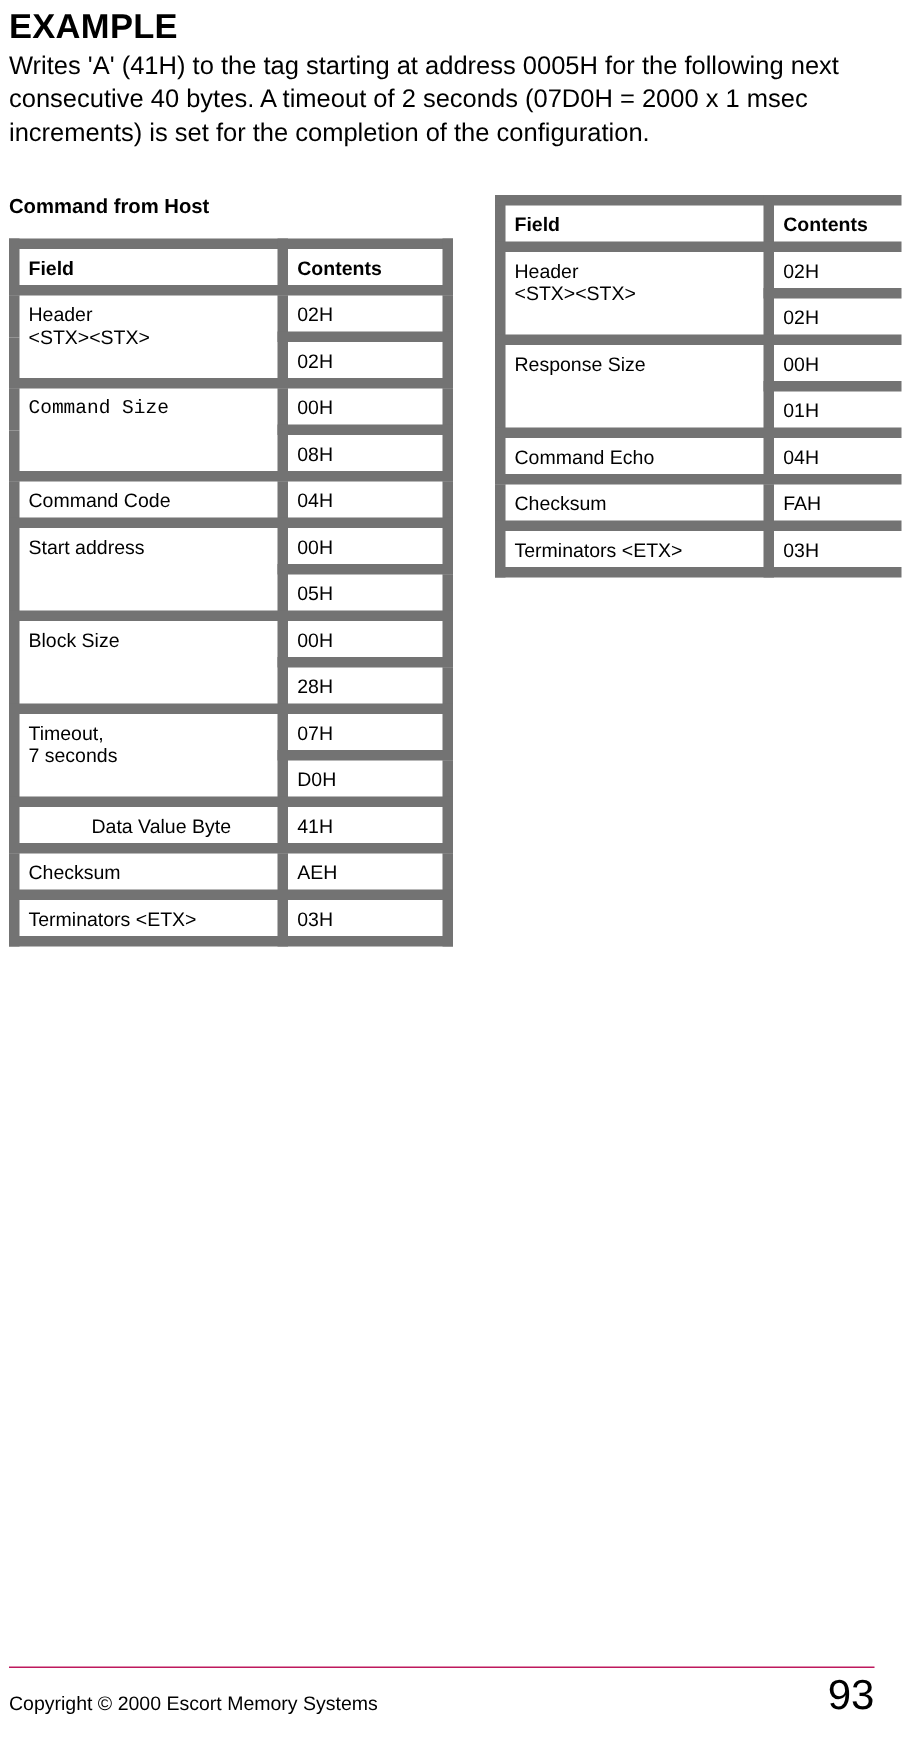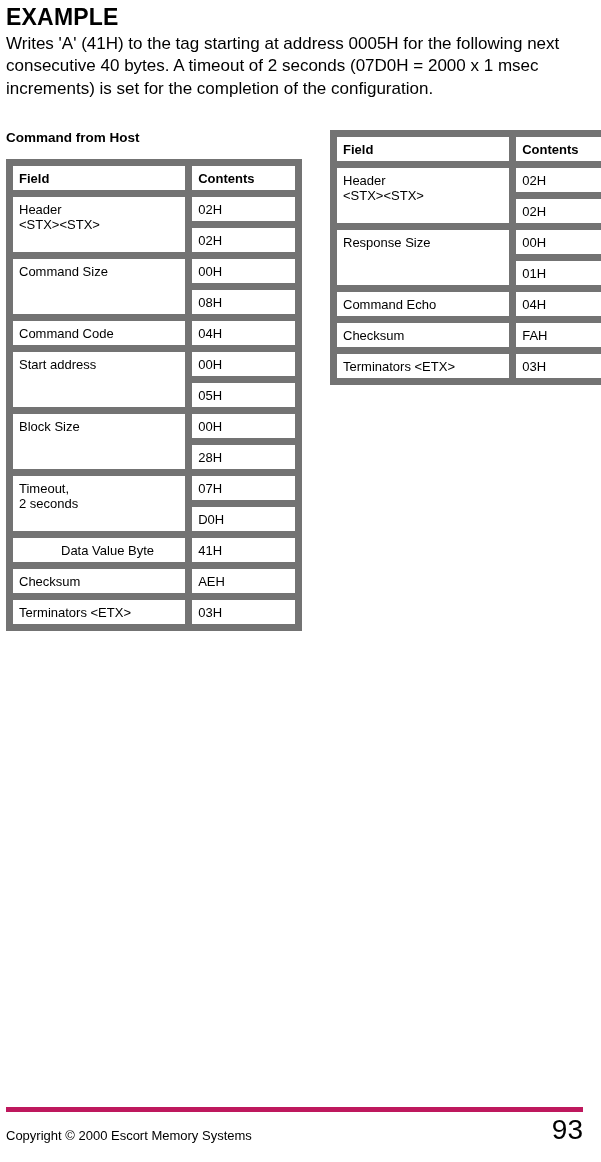--- a/index.html
+++ b/index.html
@@ -55,21 +55,21 @@
   th {
     font-weight: bold;
   }
   th.field-col, td.field-col { width: 62%; }
   th.contents-col, td.contents-col { width: 38%; }
   .footer {
     position: absolute;
     left: 6px;
     right: 18px;
     bottom: 18px;
-    border-top: 5px solid #be185d;
+    border-top: 1px solid #be185d;
     padding-top: 4px;
     display: flex;
     justify-content: space-between;
     align-items: flex-end;
   }
   .footer-left {
     font-size: 13px;
     line-height: 1.25;
   }
   .footer-right {
@@ -97,21 +97,21 @@
         <tbody id="left-body">
             <tr>
               <td class="field-col" rowspan="2" style="white-space: pre-line;">Header
 &lt;STX&gt;&lt;STX&gt;</td>
               <td class="contents-col">02H</td>
             </tr>
             <tr>
               <td class="contents-col">02H</td>
             </tr>
             <tr>
-              <td class="field-col" rowspan="2" style="white-space: pre-line;">Command Size</td>
+              <td class="field-col" rowspan="2" style="white-space: pre-line; font-family: Liberation Mono, monospace;">Command Size</td>
               <td class="contents-col">00H</td>
             </tr>
             <tr>
               <td class="contents-col">08H</td>
             </tr>
             <tr>
               <td class="field-col" style="white-space: pre-line;">Command Code</td>
               <td class="contents-col">04H</td>
             </tr>
             <tr>
@@ -123,21 +123,21 @@
             </tr>
             <tr>
               <td class="field-col" rowspan="2" style="white-space: pre-line;">Block Size</td>
               <td class="contents-col">00H</td>
             </tr>
             <tr>
               <td class="contents-col">28H</td>
             </tr>
             <tr>
               <td class="field-col" rowspan="2" style="white-space: pre-line;">Timeout,
-2 seconds</td>
+7 seconds</td>
               <td class="contents-col">07H</td>
             </tr>
             <tr>
               <td class="contents-col">D0H</td>
             </tr>
             <tr>
               <td class="field-col" style="white-space: pre-line; padding-left: 48px;">Data Value Byte</td>
               <td class="contents-col">41H</td>
             </tr>
             <tr>

